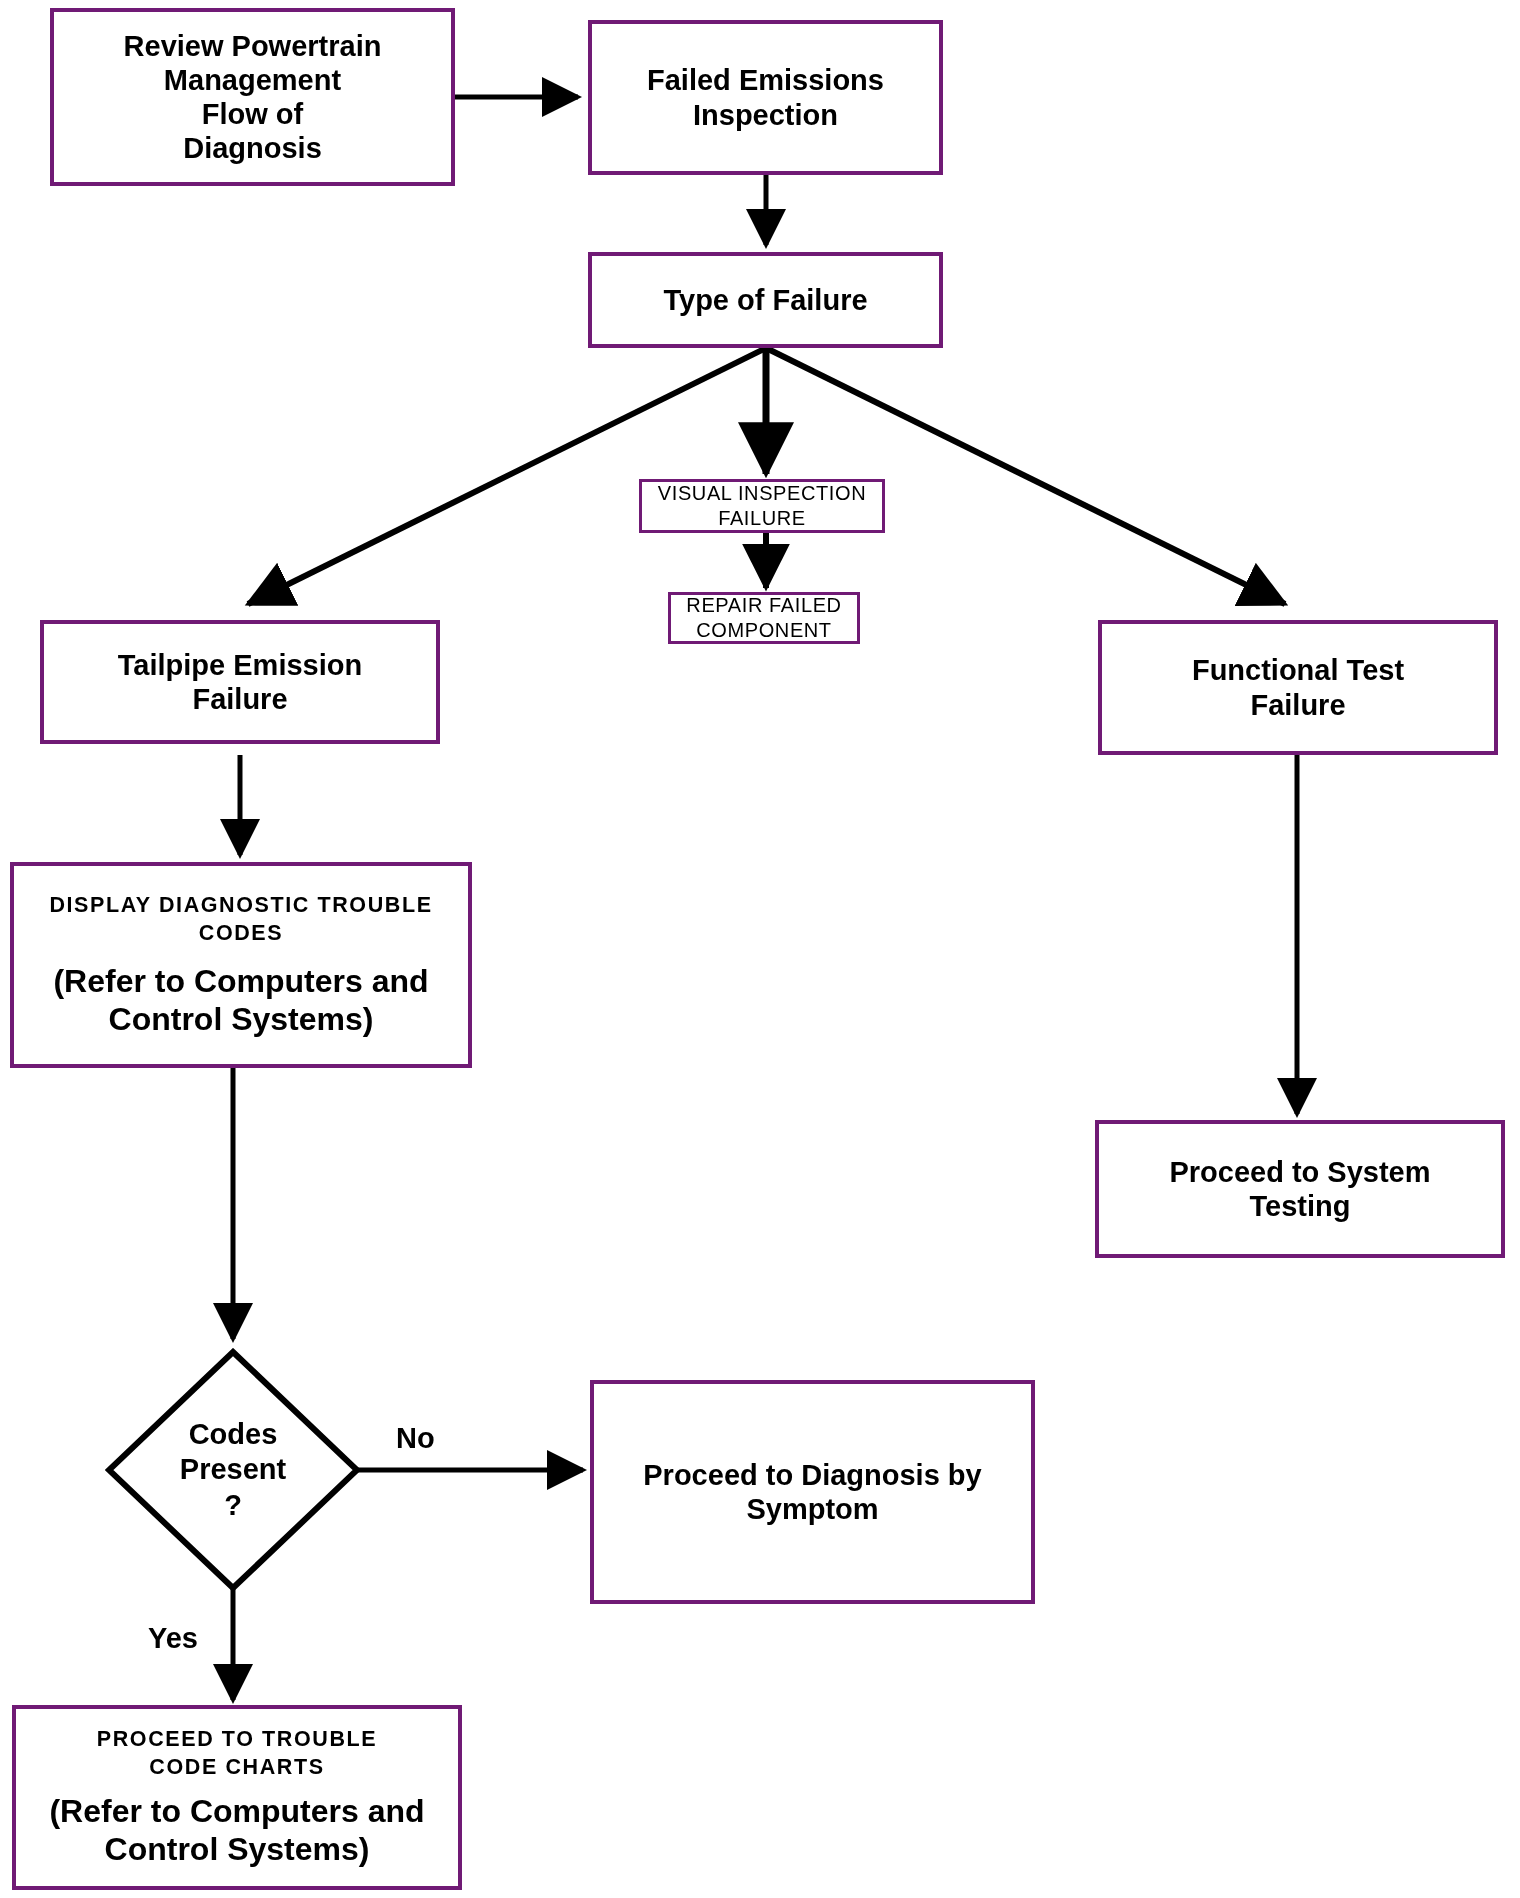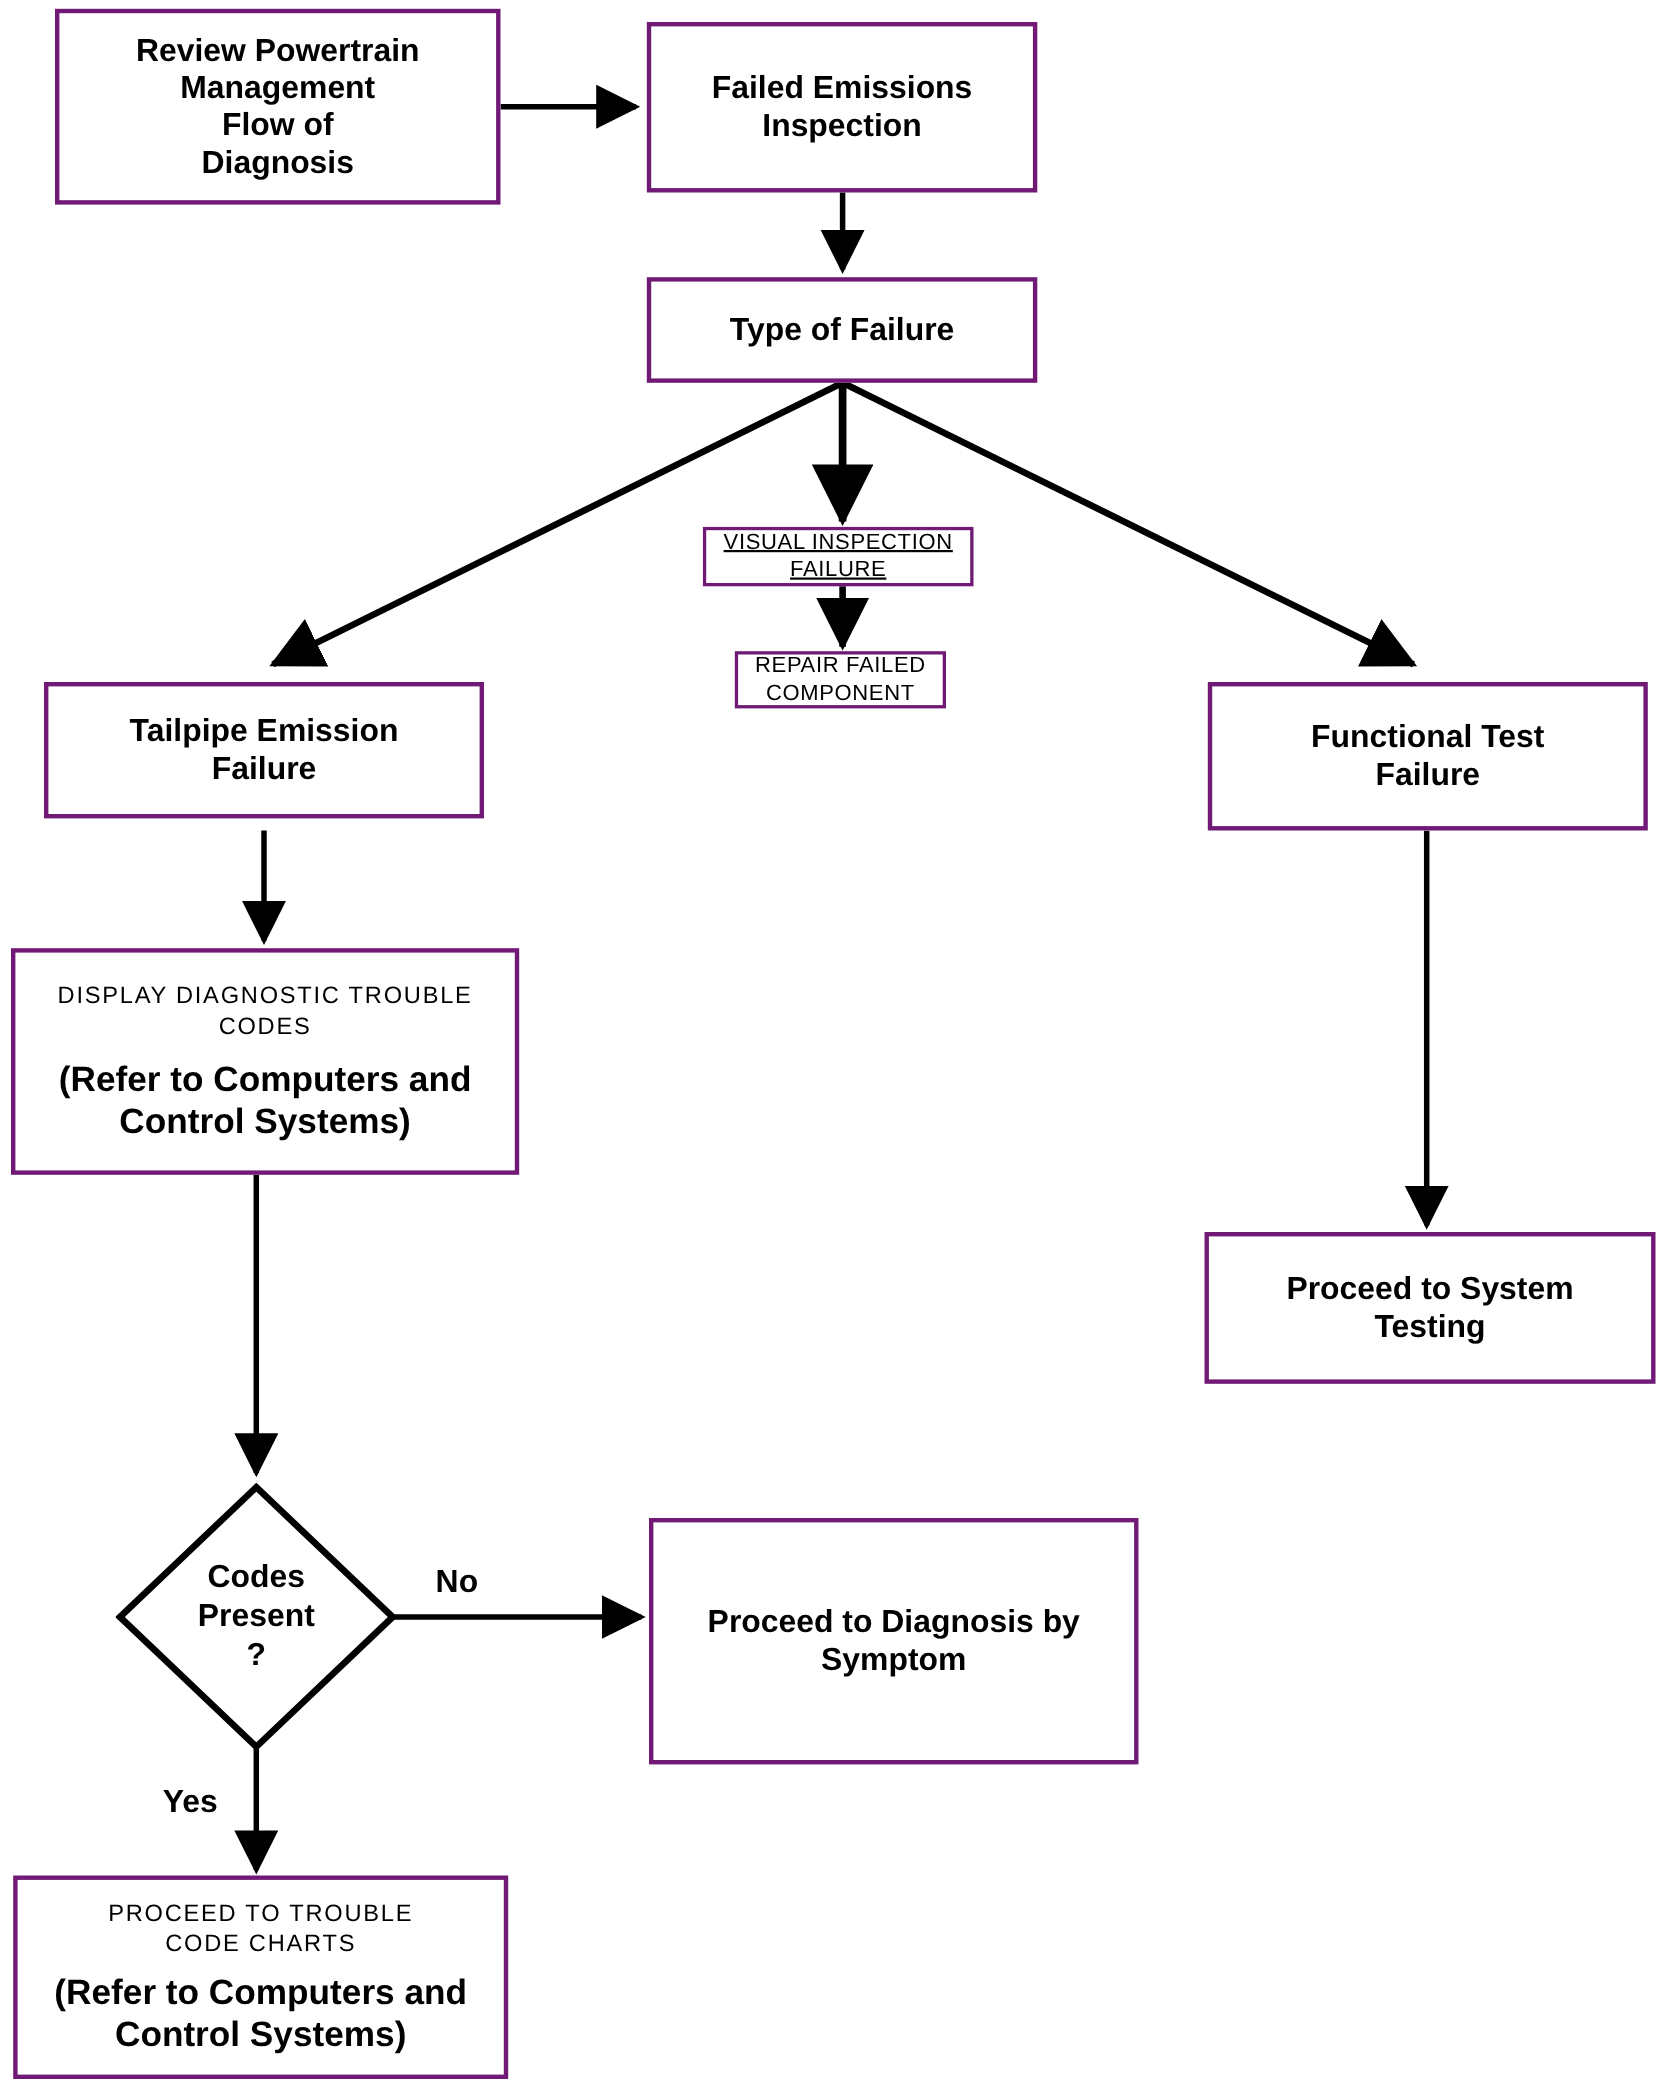--- a/index.html
+++ b/index.html
@@ -38,21 +38,21 @@
     white-space: pre-line;
   }
   .caps-small {
     font-weight: normal;
     font-size: 20px;
     letter-spacing: 0.6px;
     white-space: pre-line;
     line-height: 1.25;
   }
   .caps-bold {
-    font-weight: normal;
+    font-weight: bold;
     font-size: 21.5px;
     letter-spacing: 1.6px;
     white-space: pre-line;
     line-height: 1.3;
   }
   .sub-bold {
     font-weight: bold;
     font-size: 32px;
     white-space: pre-line;
     line-height: 1.2;
@@ -161,21 +161,21 @@
 
   <div class="node" style="left:588px; top:252px; width:355px; height:96px;">
     <div class="ttl">Type of Failure</div>
   </div>
 
   <div class="node" style="left:588px; top:20px; width:355px; height:155px;">
     <div class="ttl">Failed Emissions
 Inspection</div>
   </div>
 
-  <div class="node thin" style="left:639px; top:479px; width:246px; height:54px;text-decoration:underline;">
+  <div class="node thin" style="left:639px; top:479px; width:246px; height:54px;">
     <div class="caps-small">VISUAL INSPECTION
 FAILURE</div>
   </div>
 
   <div class="node thin" style="left:668px; top:592px; width:192px; height:52px;">
     <div class="caps-small">REPAIR  FAILED
 COMPONENT</div>
   </div>
 
   <div class="node" style="left:40px; top:620px; width:400px; height:124px;">

